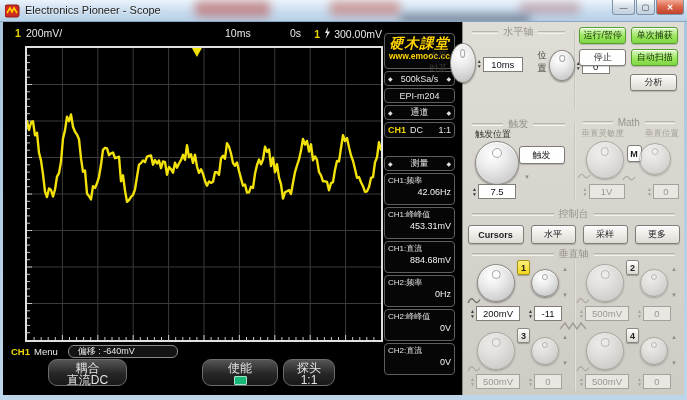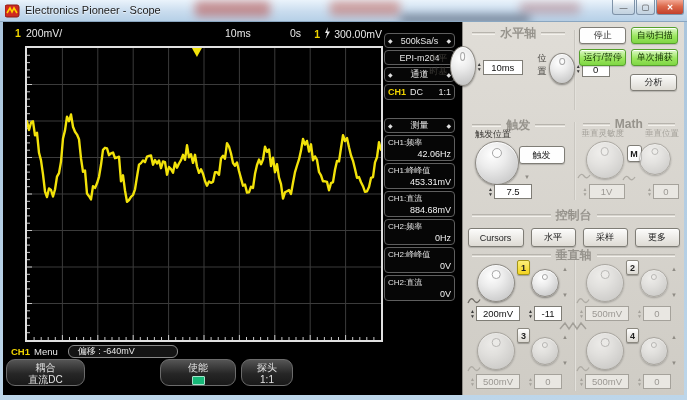--- a/index.html
+++ b/index.html
@@ -34,35 +34,35 @@
   .mrow .tx{flex:1;text-align:center;}
   .logo{height:36px;text-align:center;padding-top:1px;}
   .logo .lt{display:block;font-family:"DejaVu Serif",serif;font-weight:bold;font-style:italic;font-size:14px;color:#ffd400;letter-spacing:1px;line-height:16px;}
   .logo .lu{display:block;font-size:8.5px;font-weight:bold;color:#ffd400;line-height:11px;}
   .h15{height:15px;}
   .chrow1{display:flex;align-items:center;font-size:9px;height:16px;}
   .chrow1 .c1{color:#f0d400;font-weight:bold;}
   .chrow1 .c2{color:#e6e6e6;margin-left:4px;flex:1;}
   .chrow1 .c3{color:#e6e6e6;}
   .mspacer{height:14px;}
-  .meas .it{height:26px;}
+  .meas .it{height:32px;}
   .meas .it .lbl{display:block;font-size:8px;line-height:11px;text-align:left;color:#e2e2e2;}
   .meas .it .val{display:block;font-size:9px;line-height:12px;text-align:right;color:#f2f2f2;}
   
   .menurow{position:absolute;left:8px;top:322px;height:14px;display:flex;align-items:center;font-size:9.5px;}
   .menurow .mc{color:#f0d400;font-weight:bold;}
   .menurow .ml{color:#e8e8e8;margin-left:4px;}
   .offbox{margin-left:10px;width:110px;height:13px;border:1px solid #8a8a8a;border-radius:6px;background:#141414;color:#e8e8e8;font-size:9px;display:flex;align-items:center;padding-left:9px;}
-  .dkbtn{position:absolute;top:337px;height:27px;background:linear-gradient(#555 0%,#262626 55%,#191919);border:1px solid #6b6b6b;border-radius:9px;color:#e4e4e4;font-size:10px;text-align:center;line-height:12px;padding-top:2px;box-shadow:0 1px 3px #000;}
+  .dkbtn{position:absolute;top:337px;height:27px;background:linear-gradient(#555 0%,#262626 55%,#191919);border:1px solid #6b6b6b;border-radius:9px;color:#e4e4e4;font-size:12px;text-align:center;line-height:12px;padding-top:2px;box-shadow:0 1px 3px #000;margin-left:42px;}
   .ind{display:inline-block;width:13px;height:9px;background:#17b878;border:1px solid #a4e3cb;border-radius:1px;vertical-align:middle;}
   
   .panel{position:relative;flex:1;background:linear-gradient(#e0ddd7,#cfccc5);border-left:1px solid #8f8d88;}
   .sech{display:flex;align-items:center;gap:5px;padding:3px 9px 0;}
   .sech .ln{flex:1;height:3px;border-top:1px solid #b7b4ad;border-bottom:1px solid #f3f1ec;}
-  .sech .tx{font-size:12px;color:#96938c;white-space:nowrap;font-weight:bold;}
+  .sech .tx{font-size:10px;color:#96938c;white-space:nowrap;}
   .sec{position:relative;}
   .half{position:absolute;top:0;bottom:0;width:50%;}
   .half.l{left:0}.half.r{right:0}
   .vdiv{position:absolute;top:8px;bottom:4px;left:50%;width:2px;background:linear-gradient(90deg,#bcb9b2,#f0eee9);}
   .clab{font-size:9px;color:#3c3a36;text-align:center;}
   .knob{position:relative;width:var(--s,38px);height:var(--s,38px);border-radius:50%;border:1px solid #8e8b85;
         background:radial-gradient(circle at 38% 30%,#ffffff 0%,#ececec 35%,#d2d2d2 70%,#bdbdbd 100%);
         box-shadow:0 1px 2px rgba(0,0,0,.4),inset 0 1px 1px #fff;}
   .knob .dot{position:absolute;top:14%;left:50%;transform:translateX(-50%);width:24%;height:24%;border-radius:50%;background:#fcfcfc;border:1px solid #a8a8a8;}
   .knob.dis{opacity:.6;}
@@ -236,20 +236,24 @@
             <line x1="325.7" y1="292" x2="325.7" y2="289" stroke="#c8c8c8" stroke-width="1"></line>
             <line x1="332.8" y1="292" x2="332.8" y2="289" stroke="#c8c8c8" stroke-width="1"></line>
             <line x1="339.8" y1="292" x2="339.8" y2="289" stroke="#c8c8c8" stroke-width="1"></line>
             <line x1="346.9" y1="292" x2="346.9" y2="289" stroke="#c8c8c8" stroke-width="1"></line>
             <path d="M0,73.3 L2,82.0 L4,74.8 L6,73.3 L8,87.4 L10,84.8 L12,104.8 L14,112.4 L16,126.3 L18,143.5 L20,149.1 L22,140.4 L24,142.0 L26,148.5 L28,141.5 L30,128.7 L32,125.1 L34,113.6 L36,90.5 L38,82.4 L40,68.7 L42,73.2 L44,66.5 L46,78.7 L48,83.7 L50,86.6 L52,91.2 L54,110.4 L56,123.9 L58,122.4 L60,145.6 L62,148.2 L64,151.4 L66,138.3 L68,139.9 L70,135.3 L72,128.8 L74,116.8 L76,101.8 L78,99.8 L80,100.4 L82,107.2 L84,105.4 L86,104.5 L88,110.2 L90,109.5 L92,108.7 L94,133.3 L96,127.3 L98,142.5 L100,153.8 L102,152.0 L104,148.9 L106,147.0 L108,141.3 L110,128.7 L112,116.6 L114,115.1 L116,112.4 L118,114.2 L120,108.6 L122,107.9 L124,107.4 L126,116.7 L128,112.1 L130,115.5 L132,112.5 L134,120.2 L136,113.5 L138,114.1 L140,126.7 L142,119.0 L144,121.1 L146,124.8 L148,114.7 L150,119.7 L152,115.5 L154,112.1 L156,106.8 L158,111.8 L160,97.3 L162,109.4 L164,106.2 L166,114.9 L168,106.8 L170,118.5 L172,124.8 L174,121.3 L176,125.8 L178,133.0 L180,137.7 L182,133.4 L184,134.9 L186,133.7 L188,124.3 L190,124.3 L192,126.8 L194,110.5 L196,107.8 L198,110.7 L200,95.2 L202,98.5 L204,105.5 L206,115.0 L208,117.7 L210,114.5 L212,123.0 L214,130.4 L216,137.7 L218,136.5 L220,144.6 L222,144.4 L224,138.7 L226,139.9 L228,125.8 L230,117.0 L232,111.6 L234,116.2 L236,111.5 L238,98.7 L240,103.9 L242,101.4 L244,118.1 L246,109.6 L248,124.3 L250,116.1 L252,129.7 L254,136.1 L256,150.6 L258,144.3 L260,143.2 L262,142.1 L264,145.9 L266,134.8 L268,124.1 L270,117.5 L272,111.4 L274,102.6 L276,90.9 L278,96.6 L280,92.9 L282,103.6 L284,96.3 L286,112.3 L288,108.4 L290,111.9 L292,124.0 L294,127.4 L296,133.4 L298,133.3 L300,133.9 L302,142.3 L304,135.1 L306,134.1 L308,121.8 L310,112.9 L312,113.4 L314,100.0 L316,87.1 L318,93.0 L320,90.1 L322,99.3 L324,107.5 L326,112.8 L328,121.0 L330,129.8 L332,129.1 L334,134.3 L336,138.2 L338,143.8 L340,143.3 L342,138.9 L344,129.9 L346,129.1 L348,114.4 L350,109.3 L352,94.2 L354,101.8" fill="none" stroke="#f2e20a" stroke-width="2.4" stroke-linejoin="round" stroke-linecap="round"></path>
             <path d="M164.92,0 L174.92,0 L169.92,9 Z" fill="#f2e20a"></path>
           </svg>
       </div>
 
       <div class="meas">
+        <div class="mbox logo">
+          <span class="lt">硬木課堂</span>
+          <span class="lu">www.emooc.cc</span>
+        </div>
         <div class="mbox mrow h15">
           <span class="dia">◆</span>
           <span class="tx">500kSa/s</span>
           <span class="dia">◆</span>
         </div>
         <div class="mbox mrow h15">
           <span class="tx">EPI-m204</span>
         </div>
         <div class="mbox mrow h15">
           <span class="dia">◆</span>
@@ -346,26 +350,26 @@
                     <i>▲</i>
                     <i>▼</i>
                   </span>
                 <span class="sval" style="min-width:28px">0</span>
               </span>
             </div>
           </div>
         </div>
         <div class="half r">
           <div style="display:flex;gap:5px;justify-content:center;margin-top:5px;">
+            <span class="pbtn green" style="width:47px;height:17px;">运行/暂停</span>
+            <span class="pbtn green" style="width:47px;height:17px;">单次捕获</span>
+          </div>
+          <div style="display:flex;gap:5px;justify-content:center;margin-top:5px;">
             <span class="pbtn white" style="width:47px;height:17px;">停止</span>
             <span class="pbtn green" style="width:47px;height:17px;">自动扫描</span>
-          </div>
-          <div style="display:flex;gap:5px;justify-content:center;margin-top:5px;">
-            <span class="pbtn green" style="width:47px;height:17px;">运行/暂停</span>
-            <span class="pbtn green" style="width:47px;height:17px;">单次捕获</span>
           </div>
           <div style="display:flex;justify-content:flex-end;margin:8px 7px 0 0;">
             <span class="pbtn" style="width:47px;height:17px;">分析</span>
           </div>
         </div>
       </div>
 
       <div class="sec" style="height:90px;">
         <div class="vdiv"></div>
         <div class="half l">
@@ -376,21 +380,21 @@
             </div>
           <span class="clab" style="position:absolute;left:12px;top:14px;">触发位置</span>
           <div class="knob" style="--s:44px;position:absolute;left:12px;top:27px;">
               <span class="dot"></span>
             </div>
           <div class="updn" style="position:absolute;left:61px;top:30px;height:36px;">
               <i>▲</i>
               <i>▼</i>
             </div>
           <span class="pbtn white" style="position:absolute;right:9px;top:32px;width:46px;height:18px;">触发</span>
-          <span class="spin" style="position:absolute;left:24px;bottom:5px;">
+          <span class="spin" style="position:absolute;left:8px;bottom:5px;">
             <span class="sar">
                 <i>▲</i>
                 <i>▼</i>
               </span>
             <span class="sval" style="min-width:38px">7.5</span>
           </span>
         </div>
         <div class="half r">
           <div class="sech">
               <span class="ln"></span>
@@ -429,21 +433,21 @@
         </div>
       </div>
 
       <div class="sec" style="height:40px;">
         <div class="sech">
             <span class="ln"></span>
             <span class="tx">控制台</span>
             <span class="ln"></span>
           </div>
         <div style="display:flex;justify-content:center;gap:7px;margin-top:4px;">
-          <span class="pbtn" style="width:56px;height:19px;">Cursors</span>
+          <span class="pbtn" style="width:56px;height:19px;font-weight:bold;">Cursors</span>
           <span class="pbtn" style="width:45px;height:19px;">水平</span>
           <span class="pbtn" style="width:45px;height:19px;">采样</span>
           <span class="pbtn" style="width:45px;height:19px;">更多</span>
         </div>
       </div>
 
       <div class="sec" style="height:151px;">
         <div class="vdiv" style="top:16px;"></div>
         <div class="sech">
             <span class="ln"></span>

